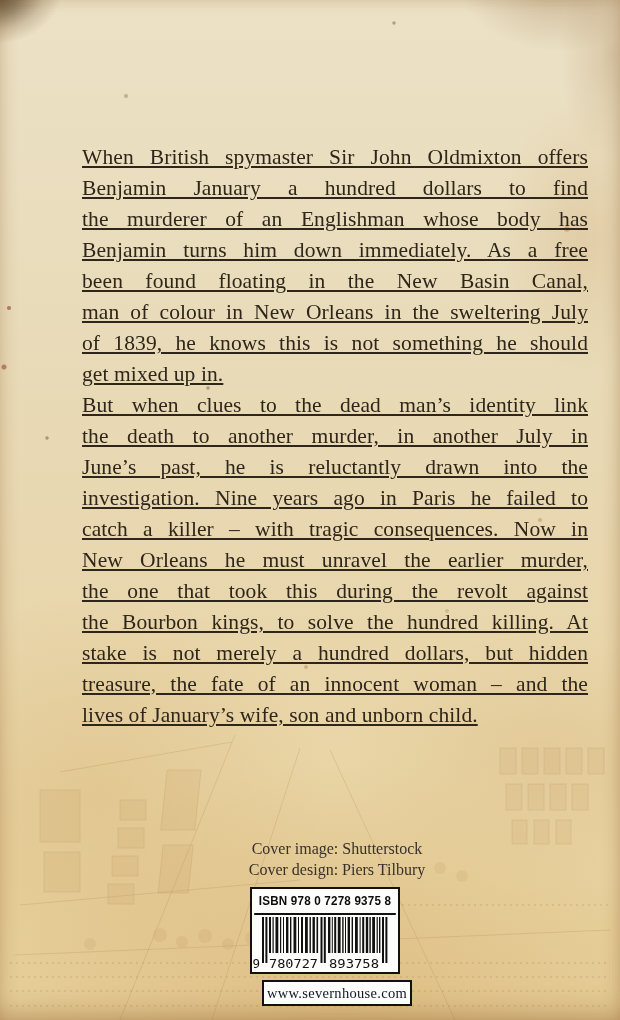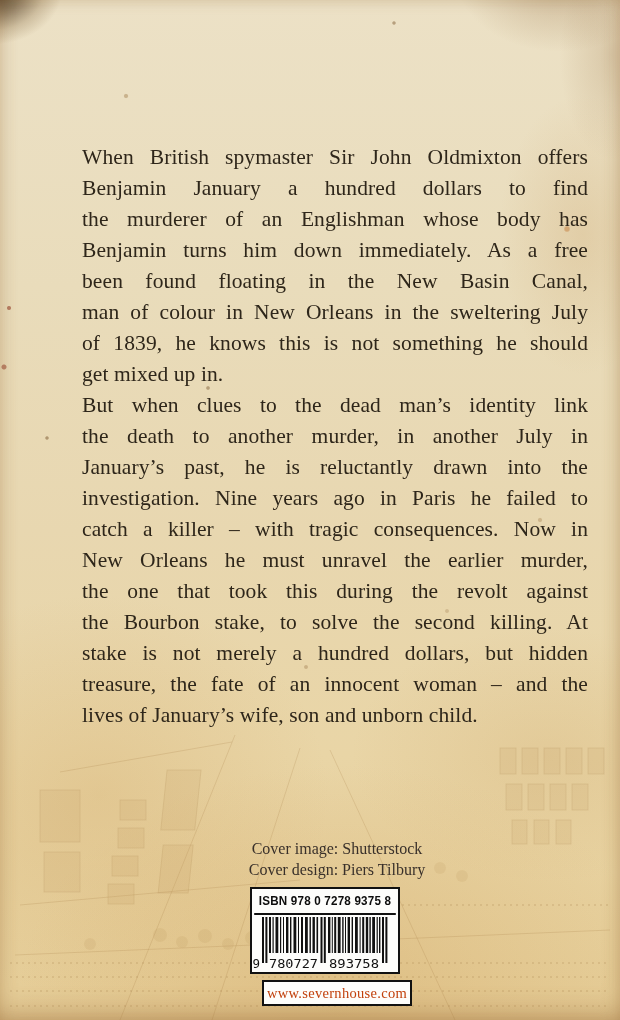--- a/index.html
+++ b/index.html
@@ -35,21 +35,21 @@
       radial-gradient(circle at 540px 520px, rgba(150,110,60,.32) 0 1.5px, transparent 2.6px),
       radial-gradient(circle at 306px 667px, rgba(140,100,55,.32) 0 1.4px, transparent 2.4px),
       radial-gradient(circle at 447px 611px, rgba(140,100,55,.25) 0 1.4px, transparent 2.4px);
   }
   .map-texture{position:absolute;inset:0;opacity:.55;pointer-events:none;}
   .blurb{
     position:absolute;left:82px;top:142px;width:506px;
     font-size:21.5px;line-height:31px;color:#2e261a;
     letter-spacing:.1px;
   }
-  .para > div{text-align:justify;text-align-last:justify;}
+  .para > div{text-align:justify;text-align-last:justify;text-decoration:underline;}
   .para > div:last-child{text-align-last:left;}
   .para + .para{}
   .credits{
     position:absolute;left:237px;top:838px;width:200px;
     text-align:center;font-size:16px;line-height:21px;
     color:#39302a;
   }
   .isbn-plate{
     position:absolute;left:250px;top:887px;width:146px;
     background:#fdfdfb;border:2px solid #111111;
@@ -59,21 +59,21 @@
     border-bottom:2px solid #111111;
     font-family:"Liberation Sans", sans-serif;font-weight:700;
     font-size:12px;letter-spacing:.2px;color:#0d0d0d;
     transform:scaleX(.97);
   }
   .barcode{position:relative;height:57px;}
   .barcode svg{display:block;}
   .website-box{
     position:absolute;left:262px;top:980px;width:146px;height:22px;
     background:#fdfdfb;border:2px solid #111111;
-    text-align:center;line-height:22px;font-size:14.5px;color:#c2410c;
+    text-align:center;line-height:22px;font-size:14.5px;color:#0f172a;
     letter-spacing:.3px;
   }
 </style>
 </head>
 <body>
 
 <div class="cover">
 
   <div class="map-texture">
     <svg width="620" height="1020" viewBox="0 0 620 1020">
@@ -136,26 +136,26 @@
         <div>the murderer of an Englishman whose body has</div>
         <div>Benjamin turns him down immediately. As a free</div>
         <div>been found floating in the New Basin Canal,</div>
         <div>man of colour in New Orleans in the sweltering July</div>
         <div>of 1839, he knows this is not something he should</div>
         <div>get mixed up in.</div>
       </div>
     <div class="para">
         <div>But when clues to the dead man’s identity link</div>
         <div>the death to another murder, in another July in</div>
-        <div>January’s past, he is reluctantly drawn into the</div>
+        <div>June’s past, he is reluctantly drawn into the</div>
         <div>investigation. Nine years ago in Paris he failed to</div>
         <div>catch a killer – with tragic consequences. Now in</div>
         <div>New Orleans he must unravel the earlier murder,</div>
         <div>the one that took this during the revolt against</div>
-        <div>the Bourbon stake, to solve the second killing. At</div>
+        <div>the Bourbon kings, to solve the hundred killing. At</div>
         <div>stake is not merely a hundred dollars, but hidden</div>
         <div>treasure, the fate of an innocent woman – and the</div>
         <div>lives of January’s wife, son and unborn child.</div>
       </div>
   </main>
 
   <div class="credits">
     <div>Cover image: Shutterstock</div>
     <div>Cover design: Piers Tilbury</div>
   </div>

